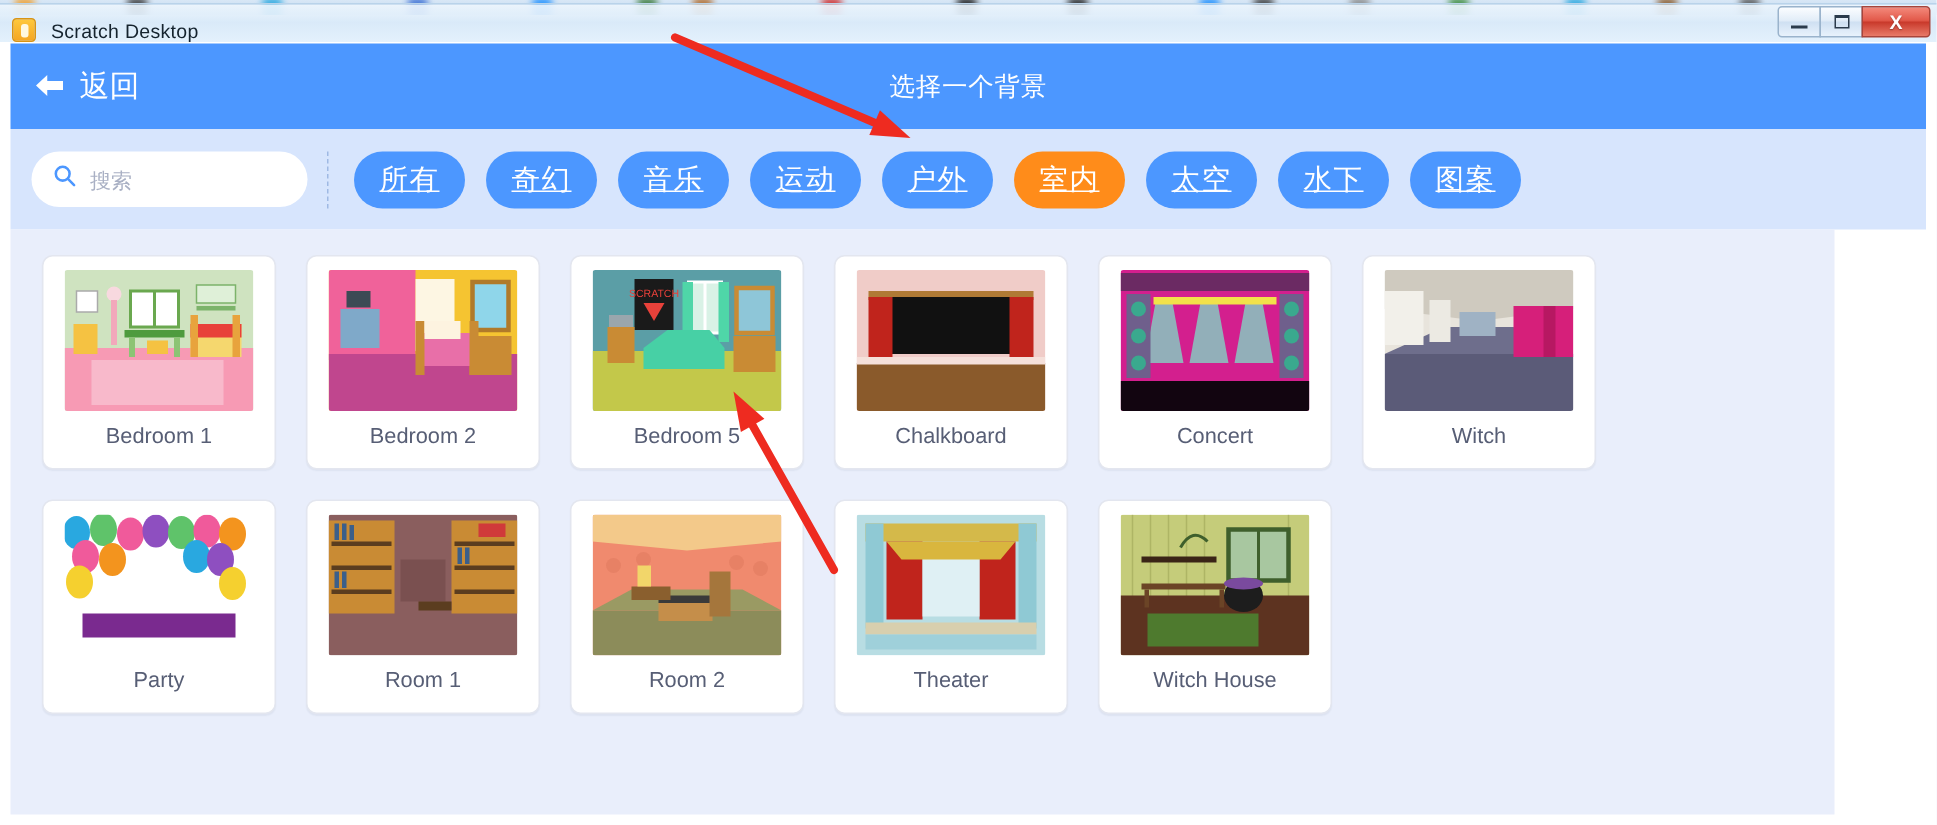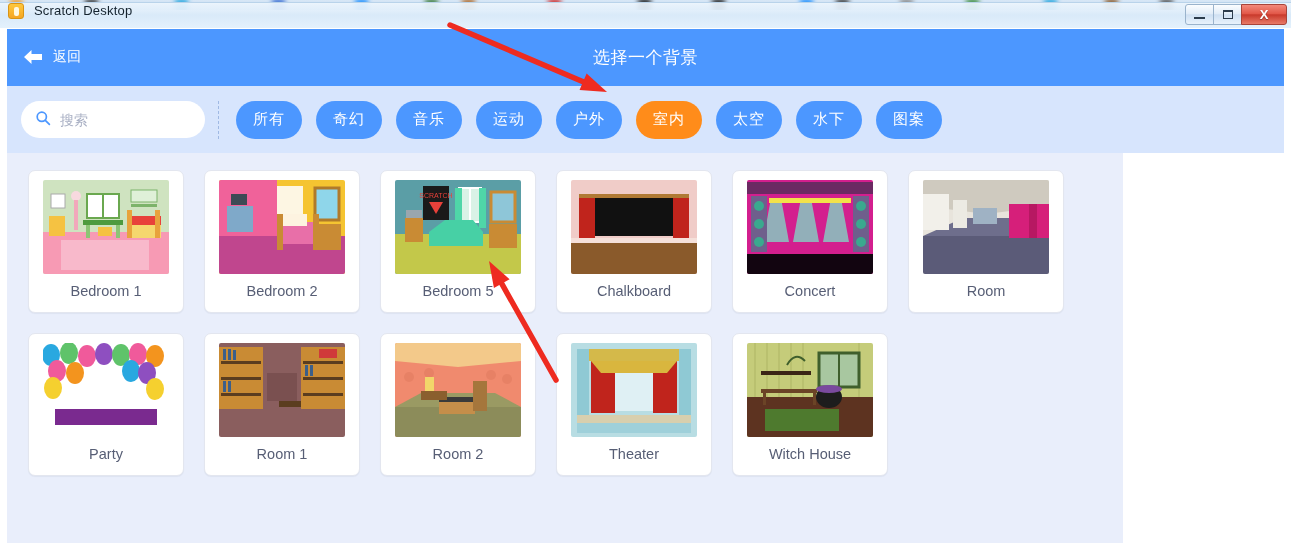--- a/index.html
+++ b/index.html
@@ -20,21 +20,21 @@
     border-radius: 3px; filter: blur(2.6px); opacity: .85;
   }
   
   #app-window {
     position: absolute; left: 0; top: 0; width: 1291px; height: 550px;
   }
   #titlebar {
     position: absolute; left: 0; top: 2px; width: 1291px; height: 26px;
     background: linear-gradient(180deg, rgba(238,246,253,.92) 0%, rgba(214,232,248,.92) 48%, rgba(226,240,252,.94) 100%);
     border-top: 1px solid #b9d3ea;
-    display: flex; align-items: flex-start;
+    display: flex; align-items: flex-end;
   }
   #win-icon {
     width: 16px; height: 16px; margin-left: 8px; border-radius: 3px;
     background: linear-gradient(180deg,#ffc83c,#f5a623);
     border: 1px solid #d99414;
     position: relative; flex: 0 0 auto;
   }
   #win-icon::after {
     content: ""; position: absolute; left: 5px; top: 3px;
     width: 5px; height: 9px; border-radius: 2px;
@@ -66,21 +66,21 @@
   
   #scratch-header {
     position: absolute; left: 7px; top: 29px; width: 1277px; height: 57px;
     background: #4c97ff;
   }
   #back-button {
     position: absolute; left: 15px; top: 14px; height: 28px;
     display: flex; align-items: center; gap: 9px; cursor: pointer;
   }
   #back-button svg { display: block; }
-  #back-label { color: #ffffff; font-size: 14px; }
+  #back-label { color: #ffffff; font-size: 20px; }
   #header-title {
     position: absolute; left: 0; top: 0; width: 100%; height: 57px;
     display: flex; align-items: center; justify-content: center;
     color: #ffffff; font-size: 17px; letter-spacing: .5px; font-family: Liberation Serif, serif;
   }
   
   #filter-bar {
     position: absolute; left: 7px; top: 86px; width: 1277px; height: 67px;
     background: #d7e5fd;
     display: flex; align-items: center;
@@ -99,26 +99,26 @@
   #search-input::placeholder { color: #a9b0c4; }
   #filter-divider {
     width: 0; height: 38px; margin-left: 13px;
     border-left: 1px dashed #9fb9e4;
   }
   #tabs { display: flex; align-items: center; gap: 14px; margin-left: 17px; }
   .tab {
     height: 38px; min-width: 62px; padding: 0 17px;
     border-radius: 19px; background: #4c97ff; color: #ffffff;
     display: flex; align-items: center; justify-content: center;
-    font-size: 15px; cursor: pointer; letter-spacing: 1px;
+    font-size: 19px; cursor: pointer; letter-spacing: 1px; text-decoration: underline;
   }
   .tab.active { background: #ff8c1a; text-align: center; }
   
   #grid-area {
-    position: absolute; left: 7px; top: 153px; width: 1116px; height: 390px;
+    position: absolute; left: 7px; top: 153px; width: 1216px; height: 390px;
     background: #e9eefb; padding: 17px 0 0 21px;
     display: flex; flex-wrap: wrap; align-content: flex-start;
     gap: 20px 20px; overflow: hidden;
   }
   .card {
     width: 156px; height: 143px; background: #ffffff;
     border: 1px solid #e3e6ef; border-radius: 7px;
     display: flex; flex-direction: column; align-items: center;
     padding-top: 9px; cursor: pointer;
     box-shadow: 0 1px 1px rgba(22,35,60,.05);
@@ -329,21 +329,21 @@
     <path d="M0 0 h126 v26 l-63 8 l-63 -8z" fill="#cfcabf"></path>
     <rect y="56" width="126" height="38" fill="#5b5b78"></rect>
     <path d="M0 56 l40 -18 h46 l40 18z" fill="#6e6e8c"></path>
     <rect x="86" y="24" width="40" height="34" fill="#d61f7a"></rect>
     <rect x="106" y="24" width="8" height="34" fill="#b71862"></rect>
     <rect x="0" y="14" width="26" height="36" fill="#f2f0ea"></rect>
     <rect x="30" y="20" width="14" height="28" fill="#eceae3"></rect>
     <rect x="50" y="28" width="24" height="16" fill="#9fb2c4"></rect>
   </svg>
         </div>
-        <div class="card-label">Room</div>
+        <div class="card-label">Witch</div>
       </div>
       <div class="card">
         <div class="thumb">
           <svg viewBox="0 0 126 94" preserveAspectRatio="none">
     <rect width="126" height="94" fill="#ffffff"></rect>
     <g>
       <ellipse cx="8" cy="12" rx="9" ry="11" fill="#29a8e0"></ellipse>
       <ellipse cx="26" cy="10" rx="9" ry="11" fill="#5fc36a"></ellipse>
       <ellipse cx="44" cy="13" rx="9" ry="11" fill="#f05a9b"></ellipse>
       <ellipse cx="61" cy="11" rx="9" ry="11" fill="#8e4fc0"></ellipse>

